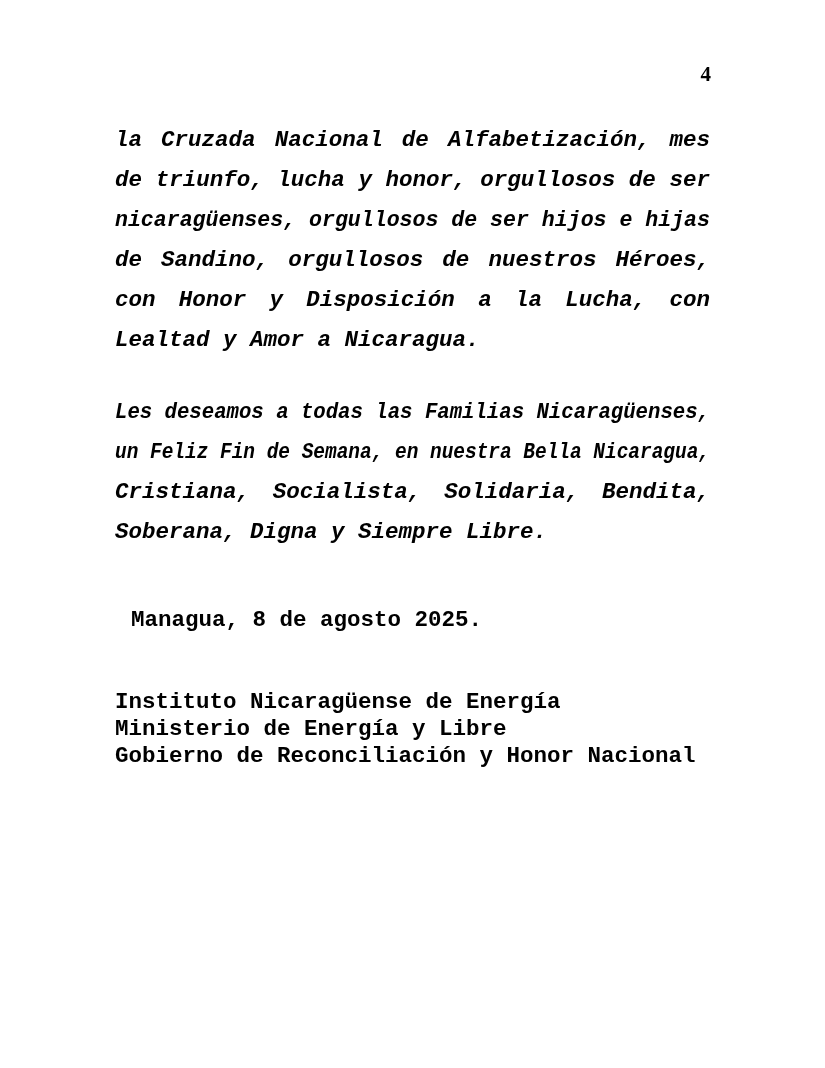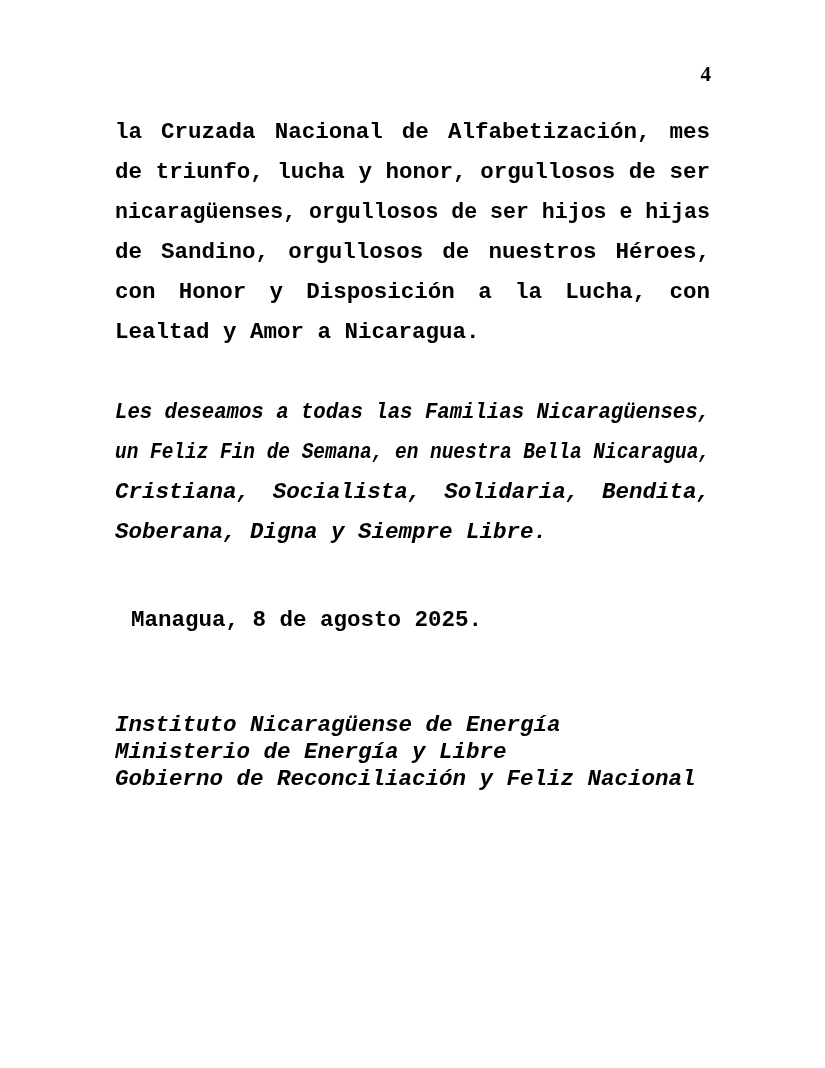--- a/index.html
+++ b/index.html
@@ -25,39 +25,39 @@
     line-height: 26px;
   }
   .para {
     position: absolute;
     left: 115px; width: 595px;
     font-weight: 700;
     font-size: 22.5px;
     line-height: 40px;
     white-space: pre;
   }
-  .para-1 { top: 112px; }
+  .para-1 { top: 120px; font-style: italic; }
   .para-2 { top: 392px; font-style: italic; }
   .dateline { top: 600px; margin-left: 16px; }
-  .signature { top: 712px; line-height: 27px; font-style: italic; }
+  .signature { top: 689px; line-height: 27px; }
   .tline { white-space: pre; }
   .tspan {
     display: inline-block;
     white-space: pre;
     transform-origin: 0 50%;
   }
 </style>
 </head>
 <body>
 
 <div class="page">
 
   <div class="page-number">4</div>
 
   <div class="para para-1"><div class="tline"><span class="tspan" style="word-spacing: 5.58125px;">la Cruzada Nacional de Alfabetización, mes</span></div><div class="tline"><span class="tspan" style="word-spacing: 0.127232px;">de triunfo, lucha y honor, orgullosos de ser</span></div><div class="tline"><span class="tspan" style="transform: scaleX(0.957963);">nicaragüenses, orgullosos de ser hijos e hijas</span></div><div class="tline"><span class="tspan" style="word-spacing: 5.58125px;">de Sandino, orgullosos de nuestros Héroes,</span></div><div class="tline"><span class="tspan" style="word-spacing: 9.77232px;">con Honor y Disposición a la Lucha, con</span></div><div class="tline"><span class="tspan">Lealtad y Amor a Nicaragua.</span></div></div>
 
   <div class="para para-2"><div class="tline"><span class="tspan" style="transform: scaleX(0.918055);">Les deseamos a todas las Familias Nicaragüenses,</span></div><div class="tline"><span class="tspan" style="transform: scaleX(0.864041);">un Feliz Fin de Semana, en nuestra Bella Nicaragua,</span></div><div class="tline"><span class="tspan" style="word-spacing: 9.30208px;">Cristiana, Socialista, Solidaria, Bendita,</span></div><div class="tline"><span class="tspan">Soberana, Digna y Siempre Libre.</span></div></div>
 
   <div class="para dateline">Managua, 8 de agosto 2025.</div>
 
-  <div class="para signature"><div class="tline"><span class="tspan">Instituto Nicaragüense de Energía</span></div><div class="tline"><span class="tspan">Ministerio de Energía y Libre</span></div><div class="tline"><span class="tspan">Gobierno de Reconciliación y Feliz Nacional</span></div></div>
+  <div class="para signature"><div class="tline"><span class="tspan">Instituto Nicaragüense de Energía</span></div><div class="tline"><span class="tspan">Ministerio de Energía y Libre</span></div><div class="tline"><span class="tspan">Gobierno de Reconciliación y Honor Nacional</span></div></div>
 
 </div>
 
 </body></html>

